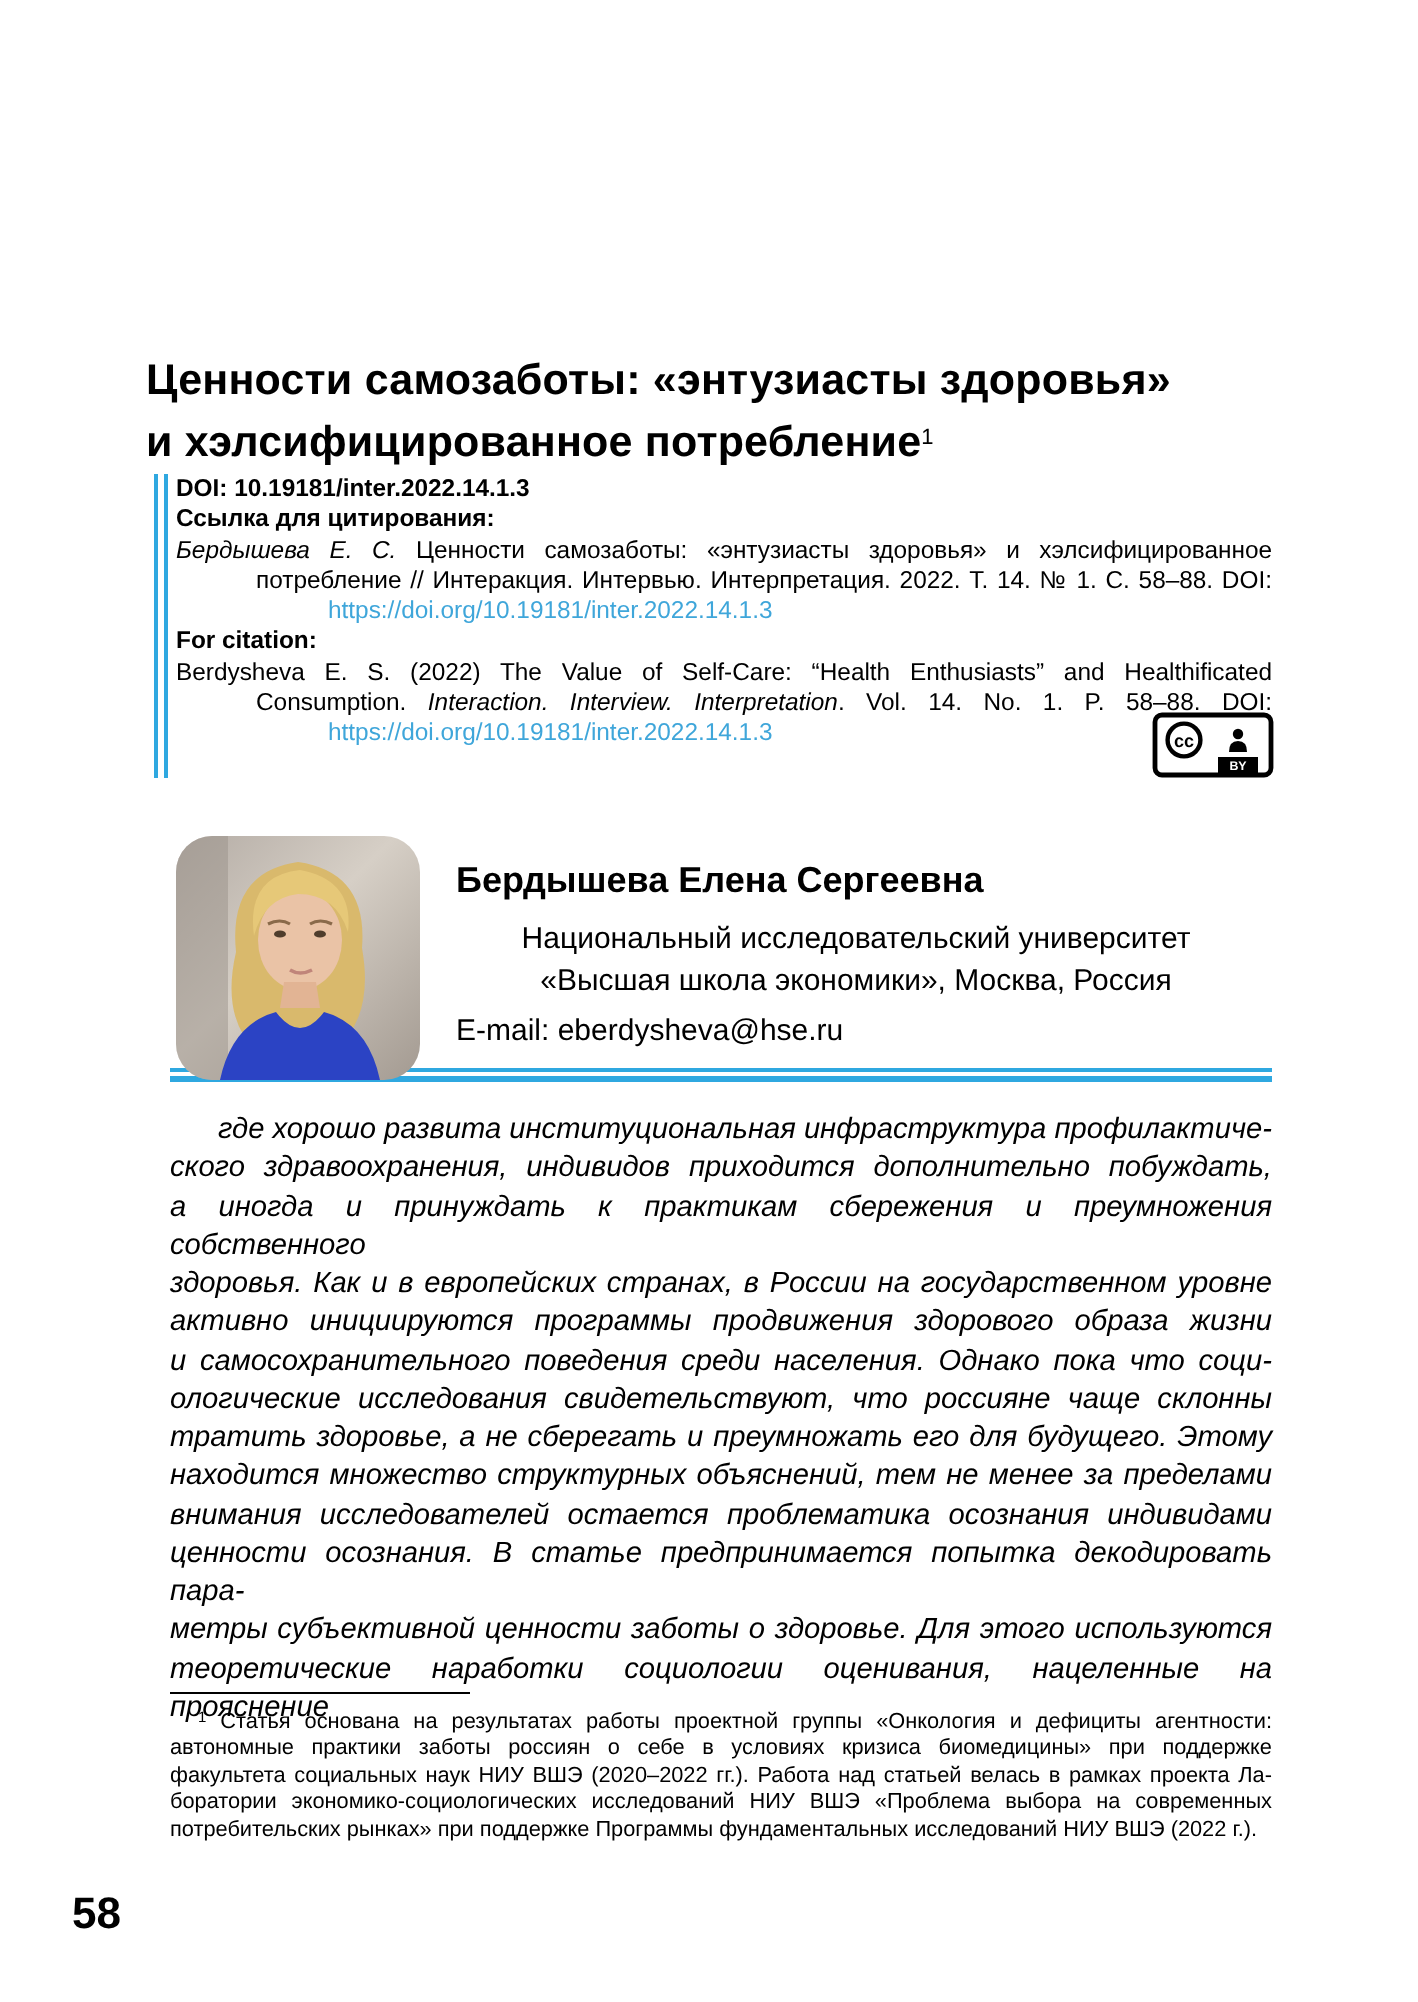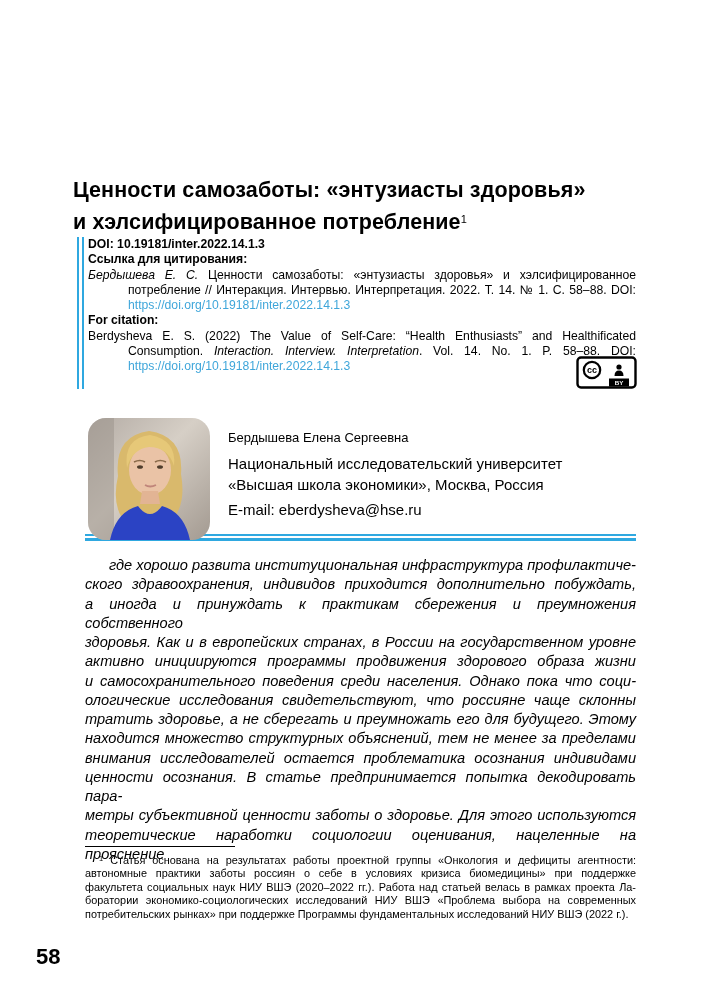--- a/index.html
+++ b/index.html
@@ -19,43 +19,43 @@
   .vline.v1 { left:0; }
   .vline.v2 { left:5px; }
   .cite-content { margin-left:11px; width:548px; font-size:12.2px; line-height:15.3px; }
   .bold { font-weight:bold; }
   .hang { padding-left:40px; text-indent:-40px; text-align:justify; }
   .link { text-decoration:none; overflow-wrap:anywhere; cursor:pointer; }
   .cc-badge { position:absolute; right:0; top:119px; width:61px; height:33px; cursor:pointer; }
   
   .photo { position:absolute; left:88px; top:418px; width:122px; height:122px; z-index:2; }
   .author-info { position:absolute; left:228px; top:430px; width:400px; font-size:15px; }
-  .author-name { font-weight:normal; font-size:13px; margin-bottom:8px; }
-  .author-affil { line-height:21px; }
+  .author-name { font-weight:bold; font-size:18px; margin-bottom:8px; }
+  .author-affil { line-height:21px;text-align:center; }
   .author-email { margin-top:6px; }
   .author-rule { position:absolute; left:85px; top:534px; width:551px; z-index:1; }
   .author-rule .h1 { height:2px; margin-bottom:2px; }
   .author-rule .h2 { height:3px; }
   
   .abstract { position:absolute; left:85px; top:556px; width:551px;
     font-style:italic; font-size:14.6px; line-height:19.25px; }
   .abs-line { text-align:justify; text-align-last:justify; white-space:normal; }
   .abs-line:first-child { text-indent:24px; }
   
   .fn-sep { position:absolute; left:85px; top:846px; width:150px; height:1px; background:#000; }
   .footnote { position:absolute; left:85px; top:852px; width:551px;
     font-size:10.9px; line-height:13.4px; }
   .fn-line { text-align:justify; text-align-last:justify; }
   .fn-first { text-indent:14px; }
   .fn-first sup { font-size:7.5px; vertical-align:3px; margin-right:7px; }
   .fn-rest .fn-line:last-child { text-align-last:left; }
   
   .page-num { position:absolute; left:36px; top:944px; font-size:22px; font-weight:bold; }
 </style>
-<style>.accent-bg{background:#2FA8E0;}.link-color{color:#3FA6DA;}</style></head>
+<style>.accent-bg{background:#2FA8E0;}.link-color{color:#3FA6DA;margin-left:36px;}</style></head>
 <body>
 
 <div class="page">
 
   <h1 class="title"><span>Ценности самозаботы: «энтузиасты здоровья»</span><br>
     <span>и хэлсифицированное потребление</span><sup>1</sup>
   </h1>
 
   <div class="cite-block">
     <div class="vline v1 accent-bg"></div>

